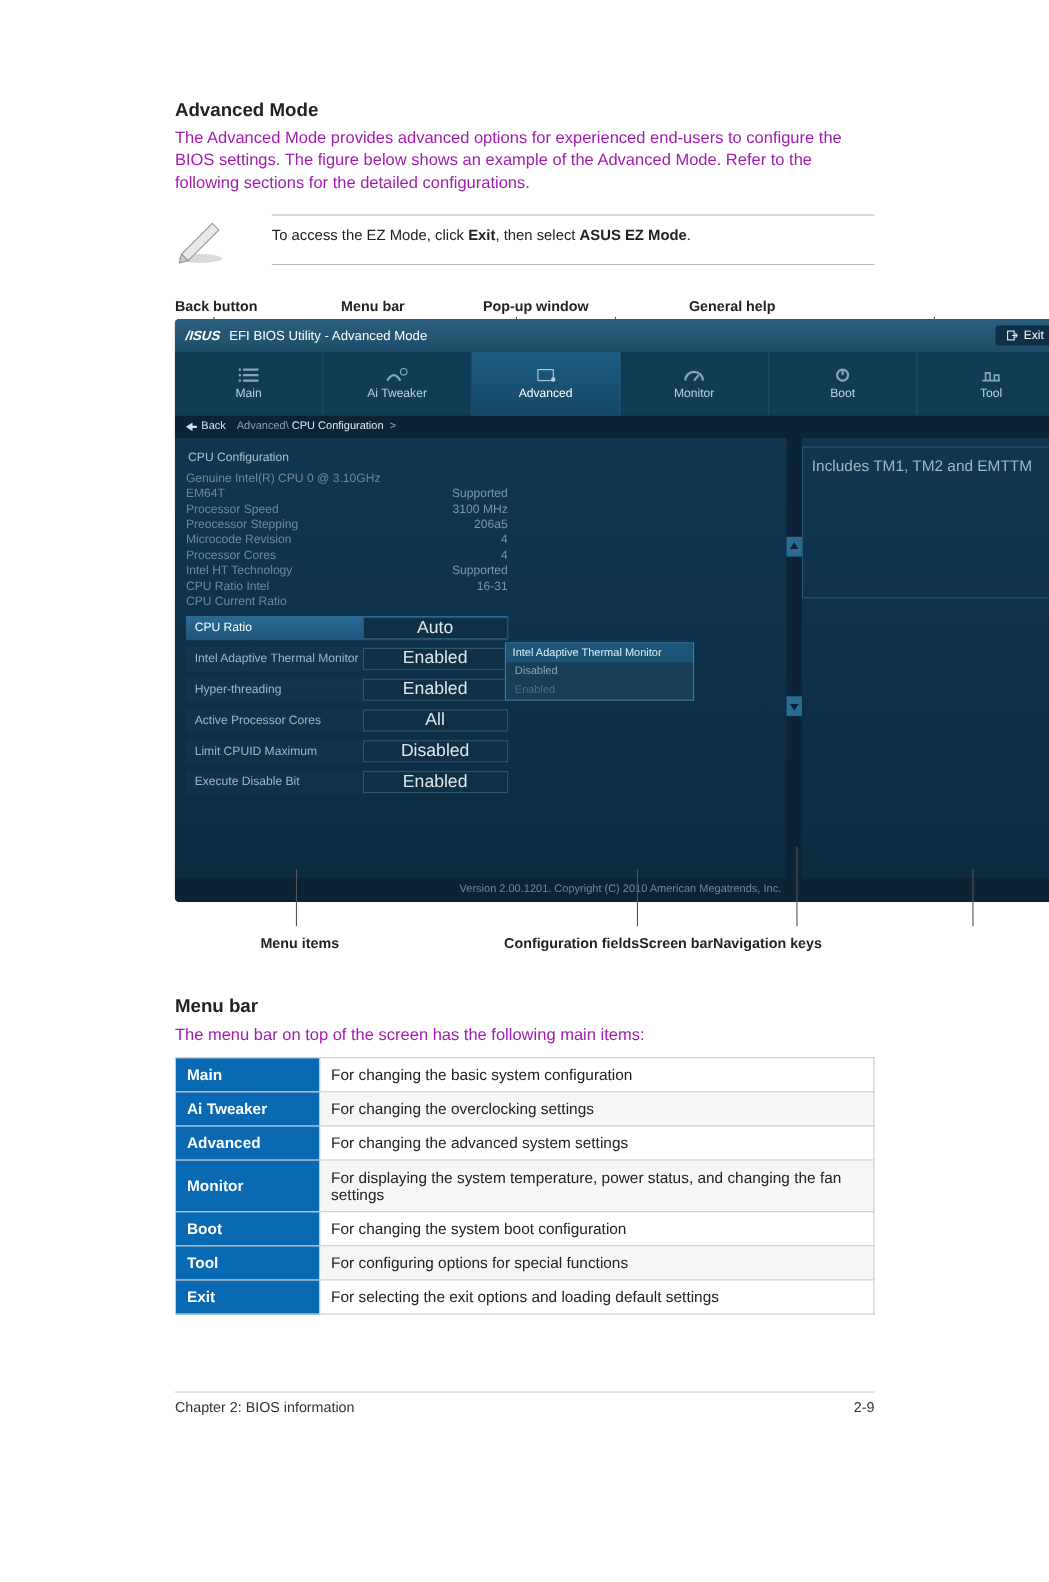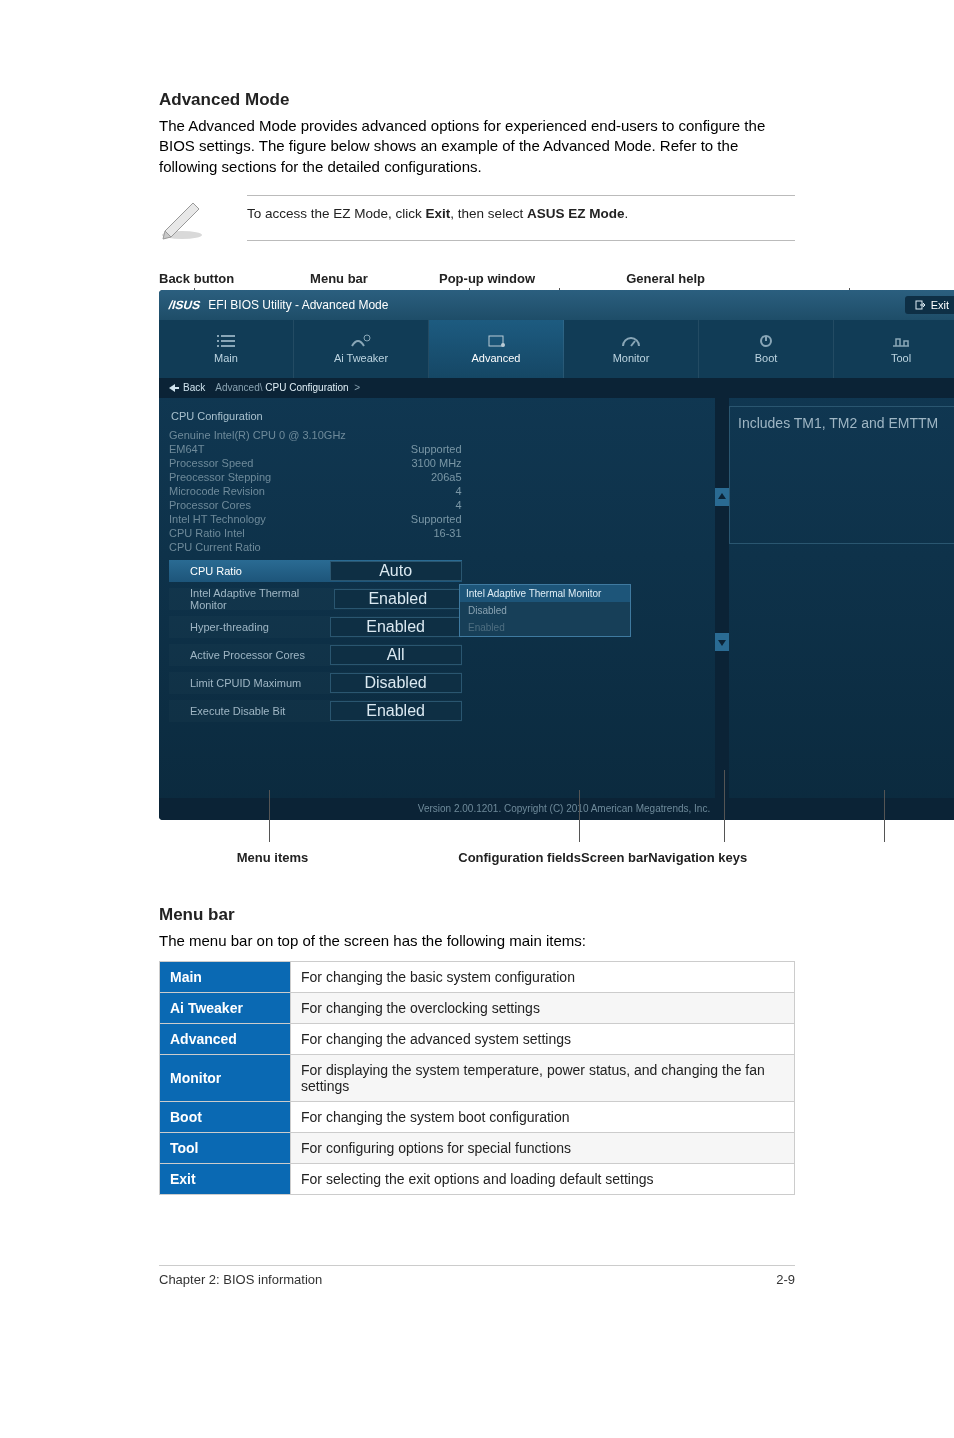--- a/index.html
+++ b/index.html
@@ -1,18 +1,18 @@
 <!DOCTYPE html>
 <html><head>
 <meta charset="utf-8">
 <style>
 html,body{margin:0;padding:0;background:#fff;font-family:Arial,Helvetica,sans-serif;color:#222;font-size:16px}
 .page{width:756px;margin:0 auto;padding:90px 60px 60px 60px;box-sizing:border-box}
 .section-h{font-weight:bold;font-size:17px;margin:0 0 6px 0}
-p.body{font-size:15px;line-height:1.35;margin:0 0 18px 0;color:#000000}
+p.body{font-size:15px;line-height:1.35;margin:0 0 18px 0;color:#a21caf}
 
 .note-row{display:flex;gap:42px;margin-bottom:30px}
 .note-icon{width:46px;height:46px;flex:none}
 .note-text{flex:1;border-top:1px solid #bbb;border-bottom:1px solid #bbb;padding:10px 0;font-size:13.5px}
 
 .labels-top{display:flex;font-size:13px;font-weight:bold;margin-bottom:4px}
 .labels-top span{display:inline-block}
 
 .bios{position:relative;width:810px;height:530px;background:linear-gradient(#113a56,#0b2a3e);border-radius:4px;color:#9fb6c4;font-size:11px;overflow:hidden}
 .bios-titlebar{display:flex;align-items:center;justify-content:space-between;background:linear-gradient(#2b5f7f,#1e4d68);height:30px;padding:0 10px;color:#fff;font-size:12px}
@@ -27,21 +27,21 @@
 .crumb .back{display:flex;gap:4px;align-items:center;color:#cfe3ee}
 .bios-body{display:flex;position:relative;height:calc(100% - 30px - 58px - 20px - 22px)}
 .bios-left{flex:1.1;padding:8px 10px}
 .bios-mid{flex:.9;padding:8px 4px}
 .bios-right{width:230px;padding:8px 10px}
 .hdr-row{color:#a8c0cd;margin:4px 0 6px 2px}
 .info-line{display:flex;justify-content:space-between;color:#6e8a9a;padding:1px 0}
 .info-line .val{color:#7a97a6}
 .cfg-row{display:flex;align-items:center;justify-content:space-between;background:rgba(255,255,255,.02);margin:6px 0;height:22px}
 .cfg-row.sel{background:linear-gradient(#2a6b93,#1d557a);color:#fff}
-.cfg-row .lbl{padding-left:21px}
+.cfg-row .lbl{padding-left:8px}
 .cfg-chip{width:130px;height:18px;line-height:18px;text-align:center;background:#0e2f44;border:1px solid #2a5670;color:#dbe9f1;font-size:16px}
 .popup{position:absolute;left:300px;top:186px;width:170px;background:#173f58;border:1px solid #3f7aa0;z-index:5}
 .popup-title{background:#1d5579;color:#dfeef6;font-size:10px;padding:3px 6px}
 .popup-item{padding:3px 8px;font-size:10px;color:#8aa3b2}
 .popup-item.sel{color:#4e6e80}
 .help-box{border:1px solid #2a5670;padding:8px;height:120px;font-size:14px;color:#9fb6c4}
 .nav-box{border:1px solid #2a5670;padding:8px;margin-top:80px;font-size:10px;line-height:1.5}
 .scroll-track{position:absolute;right:240px;top:0;width:14px;height:100%;background:#0b2336}
 .scroll-thumb{position:absolute;right:240px;width:14px;background:#2a6b93}
 .bios-footer{height:22px;line-height:22px;text-align:center;background:#0b2336;color:#6e8a9a;font-size:10px}

